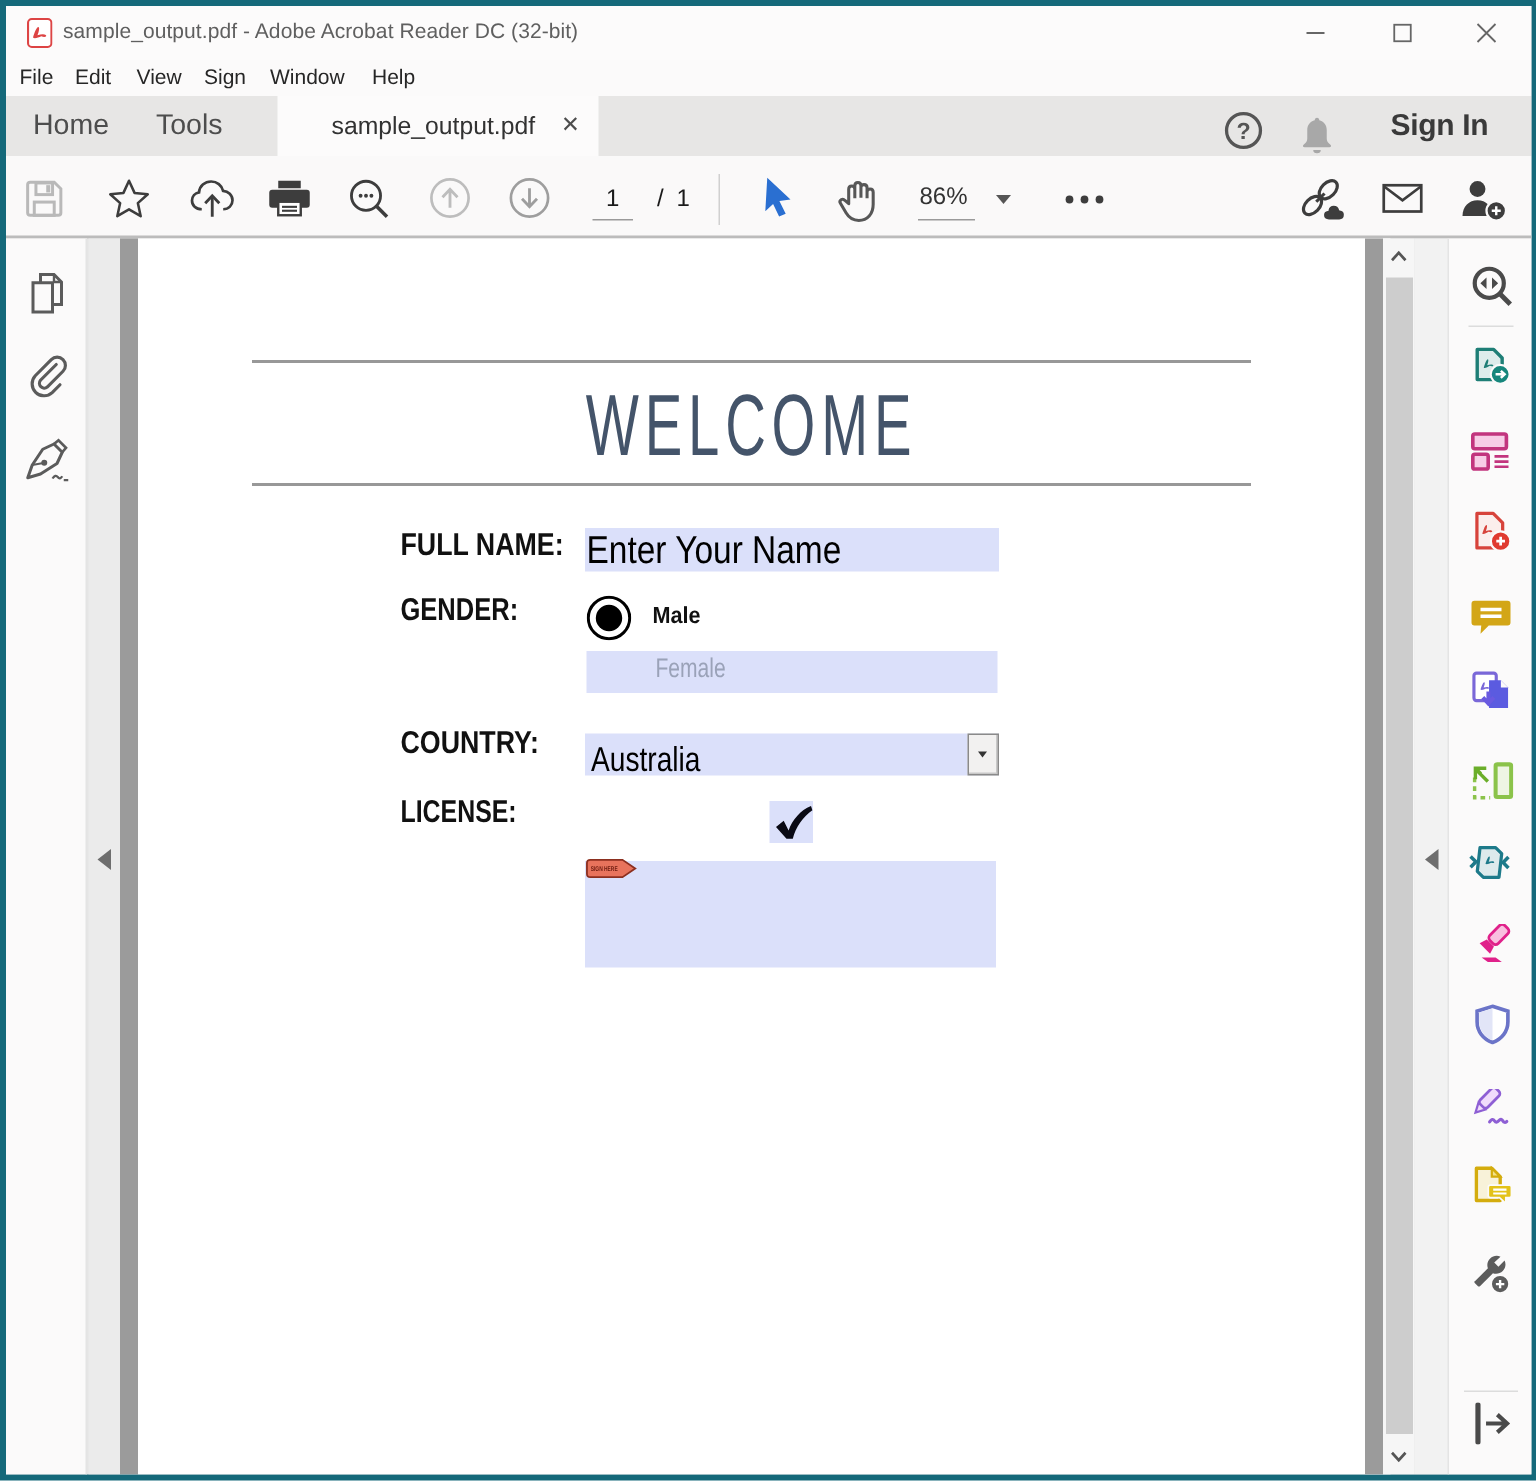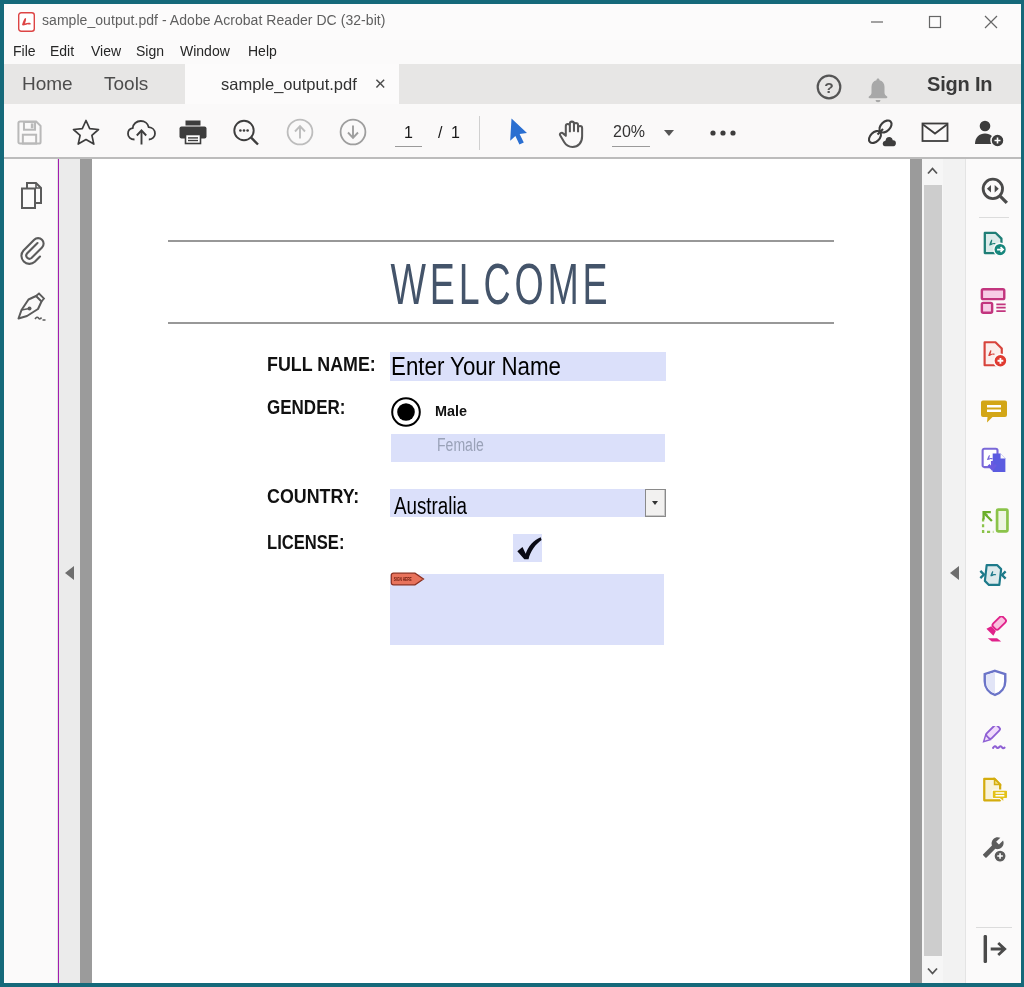--- a/index.html
+++ b/index.html
@@ -1,18 +1,18 @@
 <!DOCTYPE html>
 <html><head>
 <meta charset="utf-8">
 <style>
 * { margin:0; padding:0; box-sizing:border-box; }
 html,body { width:1024px; height:987px; overflow:hidden; font-family:"Liberation Sans", sans-serif; }
 #frame { position:absolute; left:0; top:0; width:1024px; height:987px; background:#15697a; }
-#win { position:absolute; left:4px; top:4px; width:1017px; height:979px; background:#a21caf; overflow:hidden; }
+#win { position:absolute; left:4px; top:4px; width:1017px; height:979px; background:#e5e5e5; overflow:hidden; }
 
 #titlebar { position:absolute; left:0; top:0; width:100%; height:36px; background:#fcfbfb; }
 #titletext { position:absolute; left:38px; top:7.5px; font-size:14px; color:#5f5f5f; letter-spacing:0.05px; }
 .winbtn { position:absolute; top:0; width:46px; height:36px; color:#666; text-align:center; }
 
 #menubar { position:absolute; left:0; top:36px; width:100%; height:24px; background:#fbfafa; font-size:14px; color:#262626; }
 #menubar span { position:absolute; top:3px; }
 
 #tabbar { position:absolute; left:0; top:60px; width:100%; height:40px; background:#e7e6e5; }
 #hometab { position:absolute; left:18px; top:0; height:40px; line-height:40px; font-size:19px; color:#4d4d4d; }
@@ -129,21 +129,21 @@
     <div style="position:absolute;left:391px;top:16px;width:27px;height:27px;border-bottom:1px solid #9a9a9a;text-align:center;font-size:16px;color:#1a1a1a;padding-top:4px">1</div>
     <div style="position:absolute;left:434px;top:20px;font-size:16px;color:#1a1a1a">/</div>
         <div style="position:absolute;left:447px;top:20px;font-size:16px;color:#1a1a1a">1</div>
     <div style="position:absolute;left:475px;top:12px;width:1px;height:34px;background:#d0d0d0"></div>
     <svg class="tbi" style="left:503px;top:13px" width="24" height="30" viewBox="0 0 24 30">
           <path d="M4.5 1.5 L20 16 L12.6 17 L16.8 25.5 L12.4 27.4 L8.4 19 L3.2 23.8 Z" fill="#2a6fd1"></path>
         </svg>
     <svg class="tbi" style="left:551px;top:12px" width="36" height="36" viewBox="0 0 30 30">
           <path d="M9 16.5 L9 8.5 C9 6.1 12.4 6.1 12.4 8.5 L12.4 6.5 C12.4 4.1 15.8 4.1 15.8 6.5 L15.8 7.6 C15.8 5.3 19.2 5.3 19.2 7.7 L19.2 10 C19.2 7.8 22.6 7.8 22.6 10.2 L22.6 16.8 C22.6 22.3 19.4 25.8 14.6 25.8 C11.2 25.8 9.2 24.4 7.6 21.7 L4.4 16.3 C3.4 14.6 5.6 13.2 6.9 14.7 Z M12.4 8.5 L12.4 13.5 M15.8 7.6 L15.8 13.2 M19.2 10 L19.2 13.5" fill="none" stroke="#575757" stroke-width="1.7" stroke-linejoin="round"></path>
         </svg>
-    <div style="position:absolute;left:608px;top:19px;width:38px;height:24px;border-bottom:1px solid #9a9a9a;font-size:16px;color:#333;padding-left:1px">20%</div>
+    <div style="position:absolute;left:608px;top:19px;width:38px;height:24px;border-bottom:1px solid #9a9a9a;font-size:16px;color:#333;padding-left:1px">86%</div>
     <div style="position:absolute;left:660px;top:26px;width:0;height:0;border-left:5.5px solid transparent;border-right:5.5px solid transparent;border-top:6.5px solid #555"></div>
     <svg class="tbi" style="left:704px;top:24px" width="36" height="10" viewBox="0 0 36 10">
           <circle cx="5" cy="5" r="2.6" fill="#3d3d3d"></circle>
           <circle cx="15" cy="5" r="2.6" fill="#3d3d3d"></circle>
           <circle cx="25" cy="5" r="2.6" fill="#3d3d3d"></circle>
         </svg>
     <svg class="tbi" style="left:861px" width="32" height="30" viewBox="0 0 32 30">
           <g fill="none" stroke="#3d3d3d" stroke-width="2.1">
             <ellipse cx="20.5" cy="8.5" rx="7.2" ry="4.6" transform="rotate(-45 20.5 8.5)"></ellipse>
             <ellipse cx="10" cy="19" rx="7.2" ry="4.6" transform="rotate(-45 10 19)"></ellipse>

